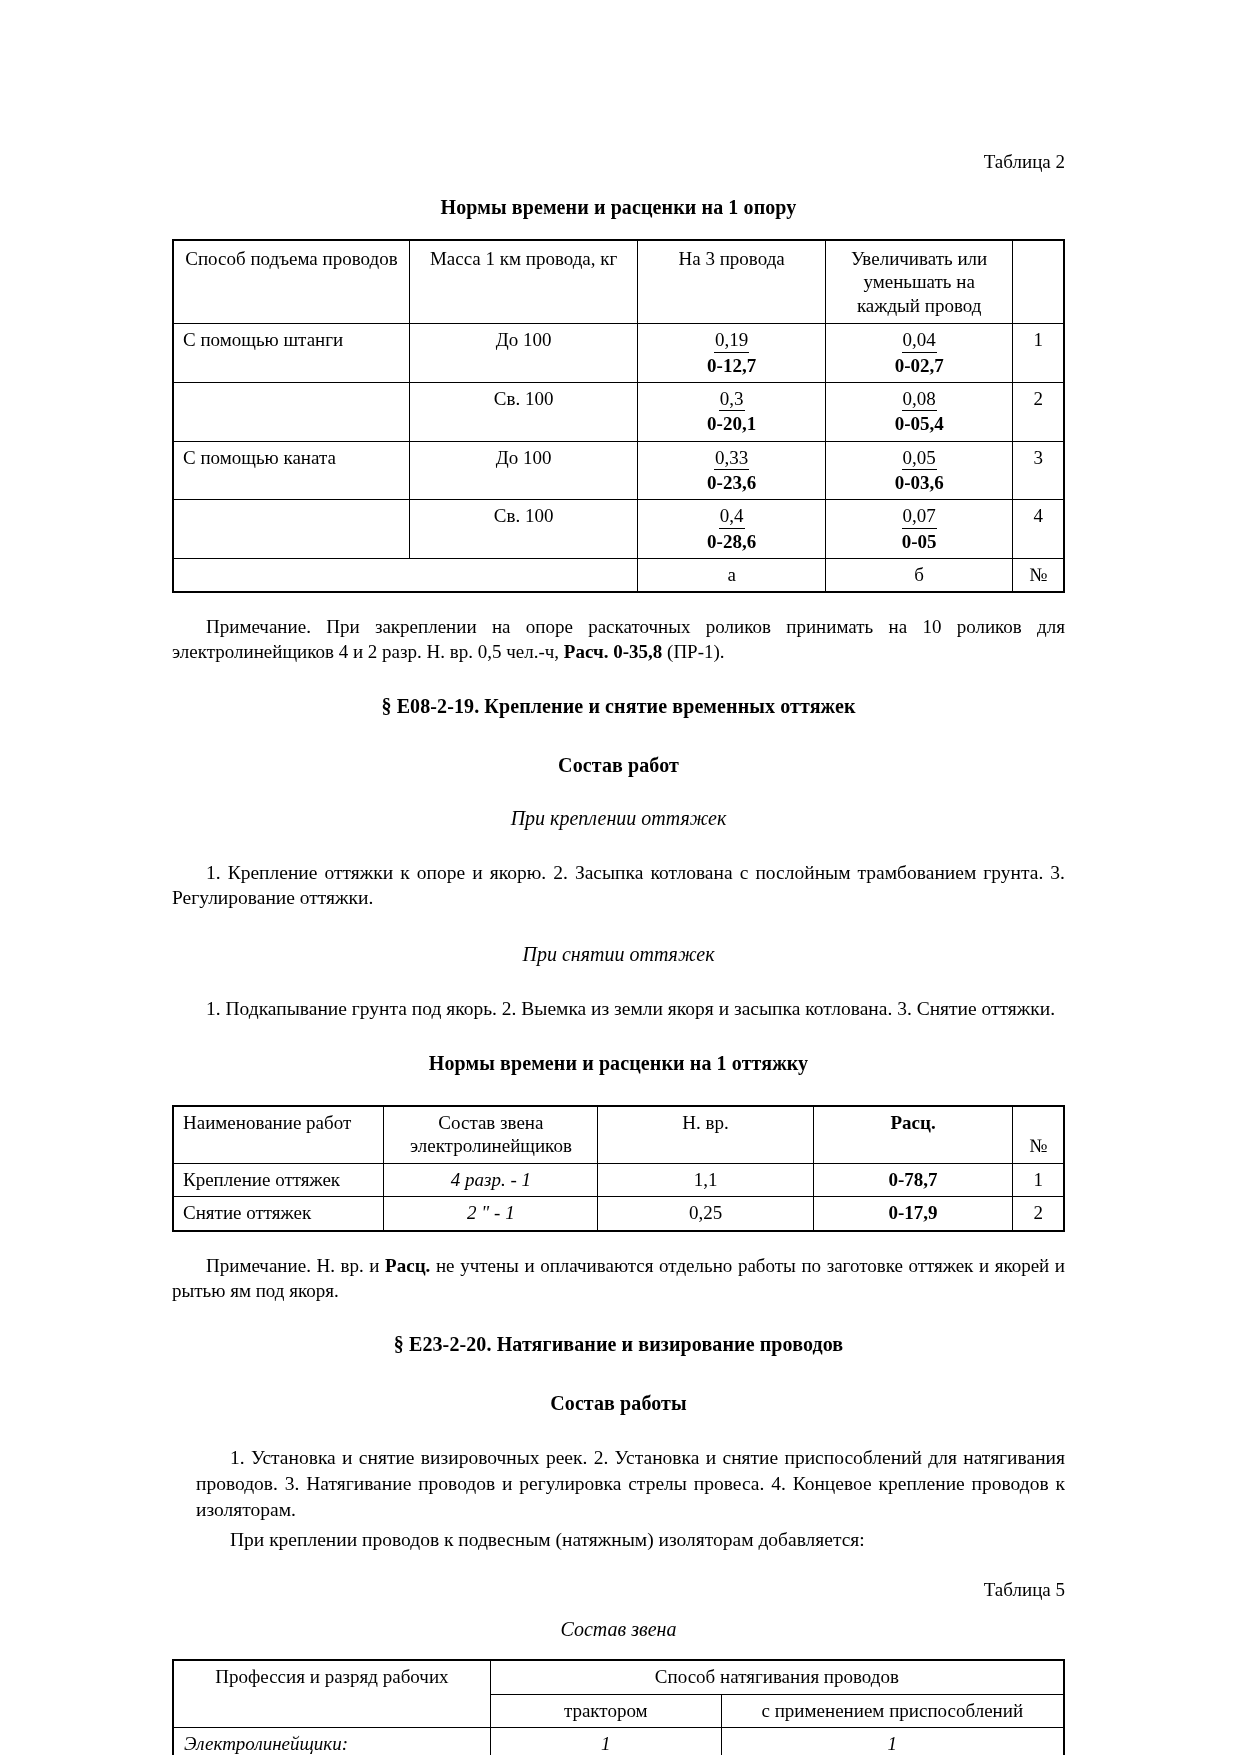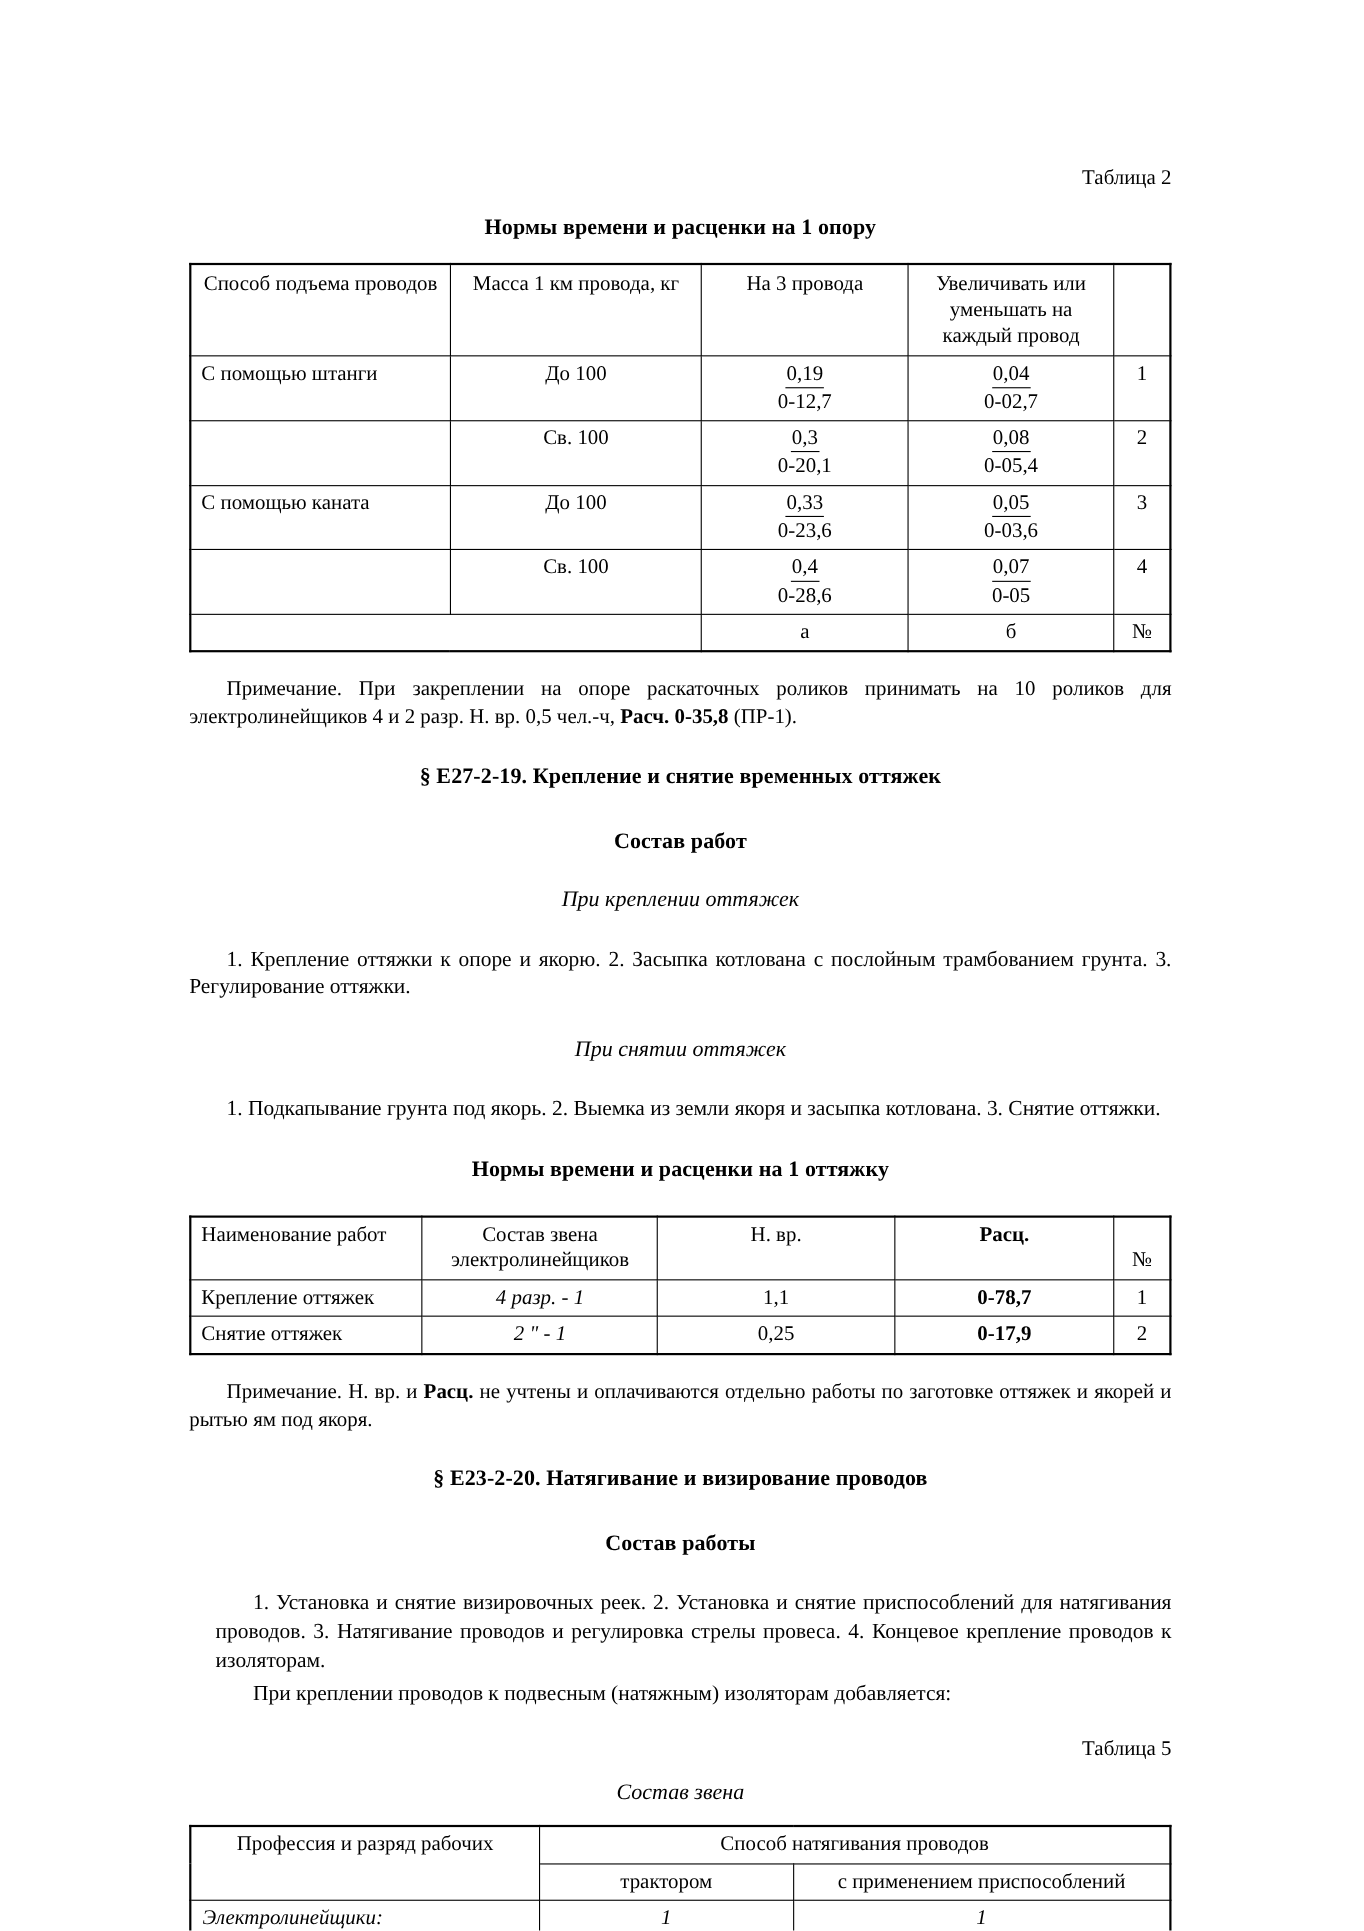--- a/index.html
+++ b/index.html
@@ -101,21 +101,21 @@
     padding-bottom: 6px;
   }
   .frac-top {
     display: inline-block;
     border-bottom: 1px solid #000;
     padding: 0 1px 0px 1px;
     line-height: 1.18;
   }
   .frac-bot {
     display: block;
-    font-weight: normal;
+    font-weight: bold;
     line-height: 1.22;
     margin-top: 1px;
   }
   .ital { font-style: italic; }
   .nowrap { white-space: nowrap; }
 
   
   .t1 col.c1 { width: 213px; }
   .t1 col.c2 { width: 206px; }
   .t1 col.c3 { width: 169px; }
@@ -229,21 +229,21 @@
         <td colspan="2" class="left"></td>
         <td>а</td>
         <td>б</td>
         <td>№</td>
       </tr>
     </tbody>
   </table>
 
   <p class="note"><span>Примечание.</span> <span>При закреплении на опоре раскаточных роликов принимать на 10 роликов для электролинейщиков 4 и 2 разр. Н. вр. 0,5 чел.-ч,</span> <b>Расч. 0-35,8</b> <span>(ПР-1).</span></p>
 
-  <div class="center-bold section">§ Е27-2-19. Крепление и снятие временных оттяжек</div>
+  <div class="center-bold section">§ Е08-2-19. Крепление и снятие временных оттяжек</div>
   <div class="center-bold sub">Состав работ</div>
   <div class="center-italic">При креплении оттяжек</div>
   <p class="body">1. Крепление оттяжки к опоре и якорю. 2. Засыпка котлована с послойным трамбованием грунта. 3. Регулирование оттяжки.</p>
 
   <div class="spacer-14"></div>
   <div class="center-italic">При снятии оттяжек</div>
   <p class="body">1. Подкапывание грунта под якорь. 2. Выемка из земли якоря и засыпка котлована. 3. Снятие оттяжки.</p>
 
   <div class="center-bold section">Нормы времени и расценки на 1 оттяжку</div>
 

